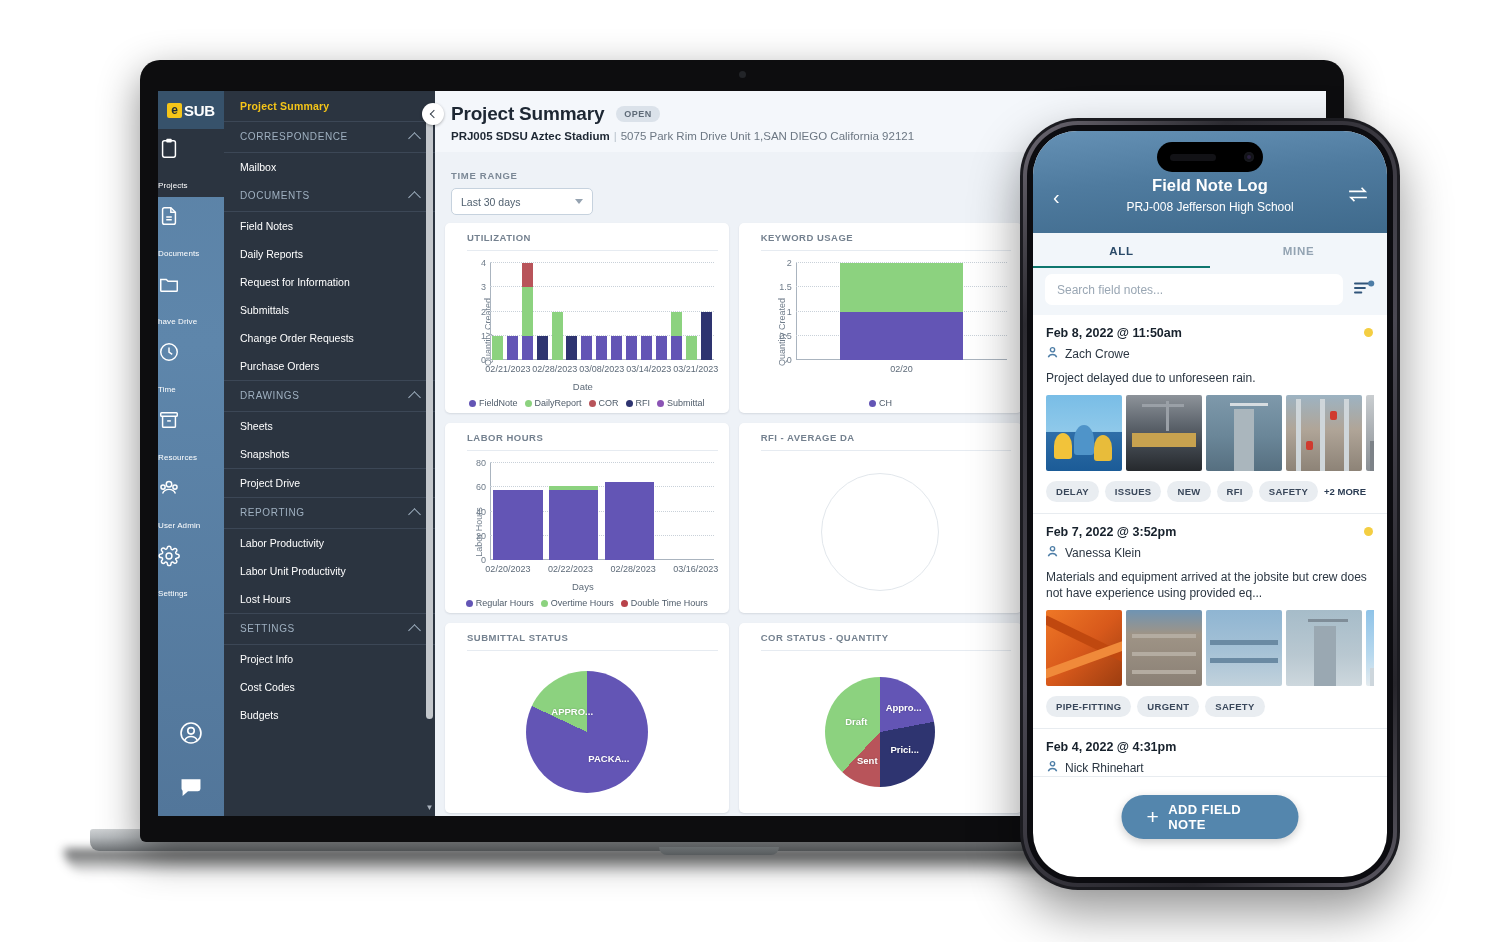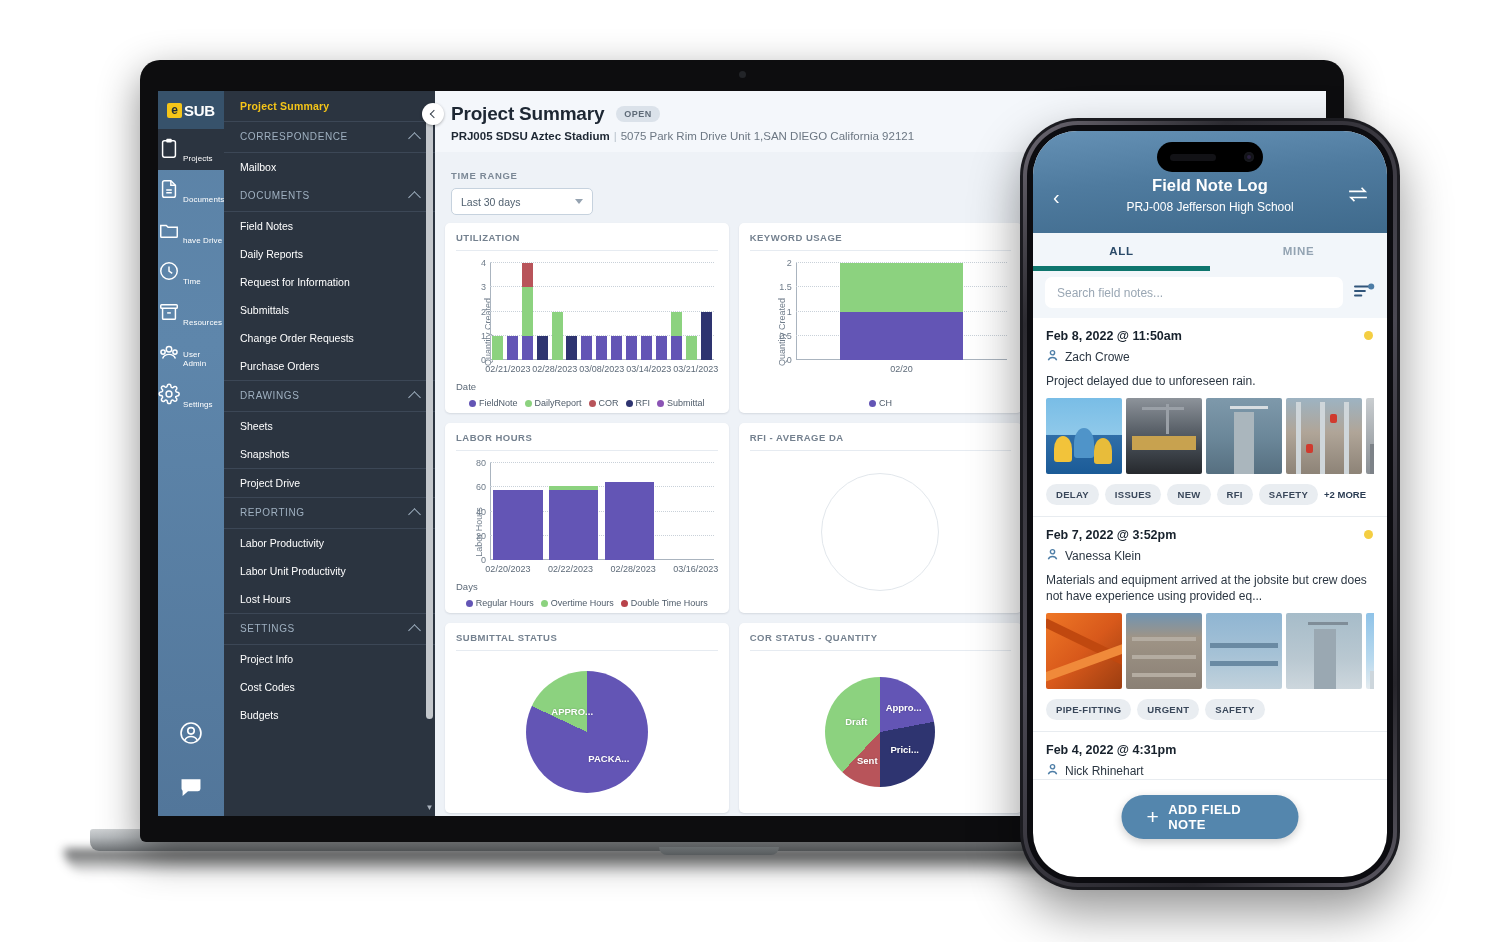--- a/index.html
+++ b/index.html
@@ -54,22 +54,22 @@
     justify-content:center;
   }
   .logo-box { display:flex; align-items:center; gap:2px; }
   .logo-e {
     width:15px; height:15px; background:#f5c518; color:#1d2b38; font-weight:bold;
     font-size:12px; display:flex; align-items:center; justify-content:center;
     border-radius:2px; font-family:"Liberation Sans", sans-serif;
   }
   .logo-txt { font-weight:800; font-size:15px; letter-spacing:-.3px; color:#fff; }
   .rail-item {
-    width:66px; padding:8px 0 7px; display:flex; flex-direction:row; align-items:flex-end;
-    gap:3px; cursor:pointer;
+    width:66px; padding:8px 0 7px; display:flex; flex-direction:column; align-items:flex-start;
+    gap:18px; cursor:pointer;
   }
   .rail-item.active { background:#2b3440; }
   .rail-item svg { width:22px; height:22px; stroke:#fff; fill:none; stroke-width:1.6; }
   .rail-label { font-size:8px; letter-spacing:.1px; }
   .rail-spacer { flex:1 1 auto; }
   .rail-bottom { padding-bottom:14px; display:flex; flex-direction:column; gap:22px; align-items:center; }
   .rail-bottom svg { width:26px; height:26px; stroke:#fff; fill:none; stroke-width:1.5; }
 
   
   .nav {
@@ -128,40 +128,40 @@
     padding:0 9px; font-size:10.5px; color:#50606f; cursor:pointer;
   }
   .select .caret { width:0;height:0;border-left:4px solid transparent;border-right:4px solid transparent;
     border-top:5px solid #95a3b1; }
 
   .grid { padding:0 10px 10px; display:grid; grid-template-columns:repeat(3,1fr);
           grid-gap:10px; }
   .card { background:#fff; border-radius:5px; box-shadow:0 1px 2px rgba(30,45,65,.12);
           padding:9px 11px 9px; }
   .card-title { font-size:9.5px; color:#74818f; font-weight:bold; letter-spacing:.5px;
-                padding-bottom:7px; border-bottom:1px solid #e6ebf1; }
+                padding-bottom:7px; border-bottom:1px solid #e6ebf1;margin-left:11px; }
   .chart-area { position:relative; height:145px; margin-top:8px; }
   .pie-area { position:relative; height:145px; margin-top:8px; display:flex;
               align-items:center; justify-content:center; }
 
   
   .axis-y-label { position:absolute; left:-2px; top:50%; transform:translateY(-50%) rotate(-90deg);
       transform-origin:center; font-size:9px; color:#6f7c8a; white-space:nowrap; }
   .plot { position:absolute; left:34px; right:4px; top:4px; bottom:44px; }
   .plot-frame { position:absolute; inset:0; border-left:1px solid #aab4bf; border-bottom:1px solid #aab4bf; }
   .gl { position:absolute; left:0; right:0; border-top:1px dotted #c9d1d9; }
   .ytick { position:absolute; right:calc(100% + 4px); font-size:9px; color:#6f7c8a;
            transform:translateY(-50%); white-space:nowrap; }
   .bars { position:absolute; inset:0; display:flex; align-items:flex-end; }
   .bcol { flex:1 1 0; display:flex; flex-direction:column; justify-content:flex-end;
           align-items:center; height:100%; }
   .bar { width:74%; }
   .xticks { position:absolute; left:34px; right:4px; bottom:26px; height:14px; }
   .xtick { position:absolute; font-size:9px; color:#5d6a78; transform:translateX(-50%); white-space:nowrap; }
-  .axis-x-label { position:absolute; left:0; right:8px; bottom:12px; text-align:left;
+  .axis-x-label { position:absolute; left:0; right:8px; bottom:12px; text-align:center;
       font-size:9.5px; color:#5d6a78; }
   .legend { position:absolute; left:0; right:0; bottom:-4px; display:flex; gap:7px;
       justify-content:center; align-items:center; flex-wrap:wrap; }
   .lg { display:flex; align-items:center; gap:3px; font-size:9px; color:#4e5b69; }
   .dot { width:7px; height:7px; border-radius:50%; }
 
   .pie { border-radius:50%; position:relative; }
   .pie-lbl { position:absolute; color:#fff; font-size:9.5px; font-weight:bold;
              text-shadow:0 0 2px rgba(0,0,0,.25); white-space:nowrap; }
   .donut-outline { width:118px; height:118px; border-radius:50%; border:1px solid #e2e7ec; }
@@ -192,21 +192,21 @@
   }
   .ph-back { position:absolute; left:20px; top:55px; font-size:20px; font-weight:300; cursor:pointer; }
   .ph-title { font-size:16.5px; font-weight:bold; letter-spacing:.1px; }
   .ph-sub { font-size:12px; margin-top:5px; font-weight:400; }
   .ph-swap { position:absolute; right:18px; top:55px; width:22px; height:16px; cursor:pointer; }
   .ph-swap svg { width:22px; height:16px; stroke:#fff; stroke-width:1.8; fill:none; }
 
   .ph-tabs { display:flex; background:#f2f6fa; }
   .ph-tab { flex:1; text-align:center; padding:12px 0 9px; font-size:11.5px;
             font-weight:bold; letter-spacing:.7px; color:#93a3b2; cursor:pointer; }
-  .ph-tab.active { color:#2a4a68; border-bottom:5px solid #0f766e; }
+  .ph-tab.active { color:#2a4a68; border-bottom:2px solid #0f766e; }
 
   .ph-search-row { background:#f2f6fa; padding:6px 12px 10px; display:flex;
                    align-items:center; gap:10px; }
   .ph-search { flex:1; height:31px; background:#fff; border-radius:7px; display:flex;
                align-items:center; padding:0 12px; font-size:12px; color:#9aa7b4; }
   .ph-filter svg { width:22px; height:18px; }
 
   .ph-list { background:#fff; }
   .note { padding:11px 13px 0; border-bottom:1px solid #e8ecf0; position:relative; }
   .note-date { font-size:12.5px; font-weight:bold; color:#17212c; }

